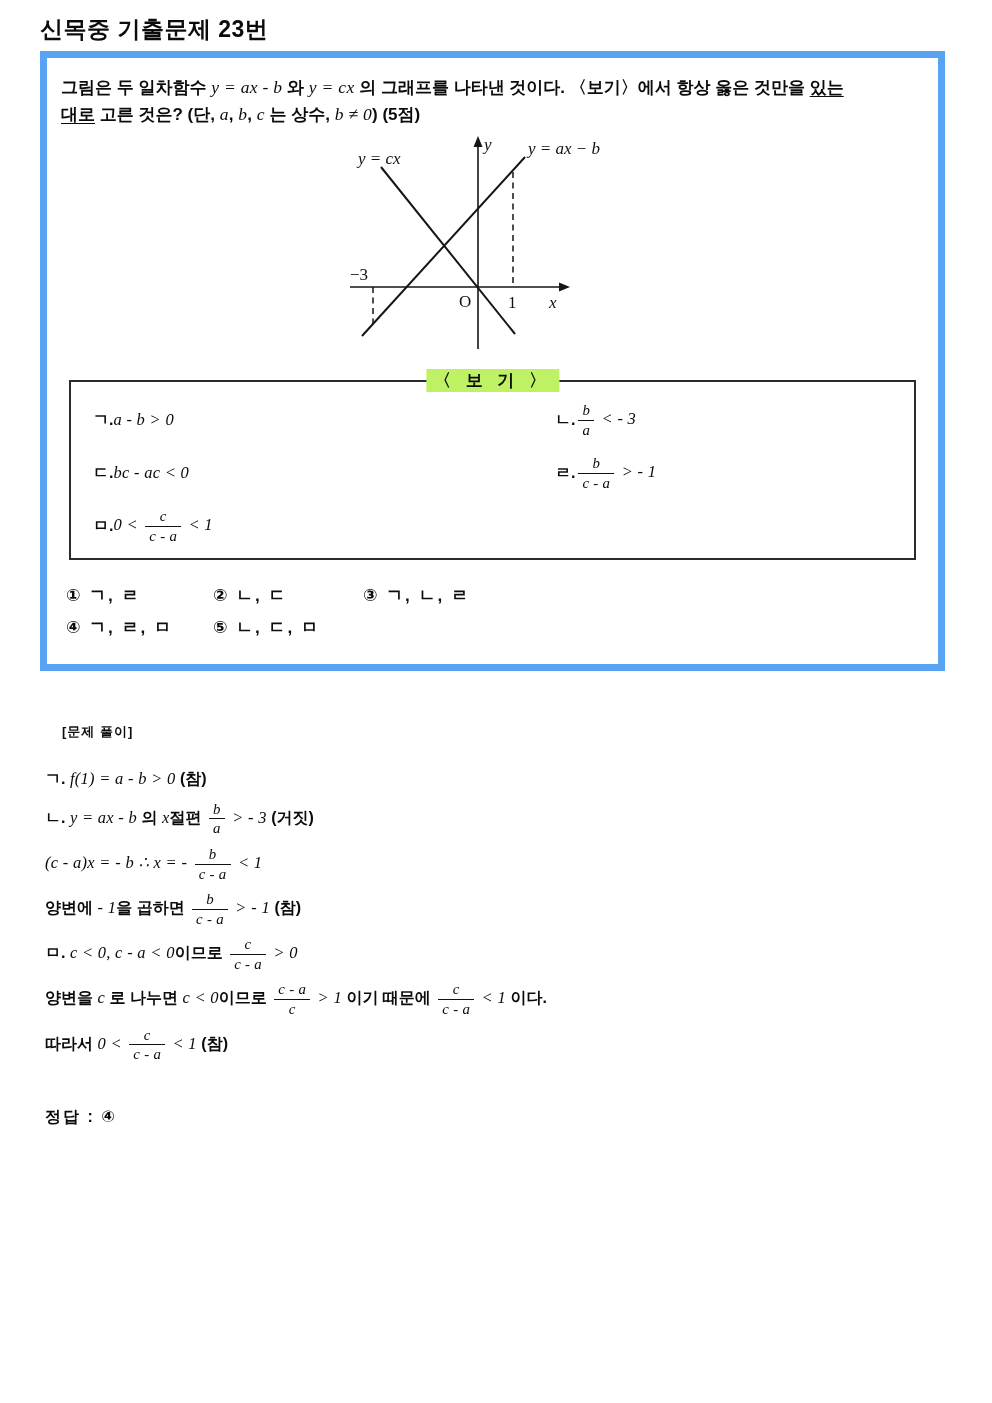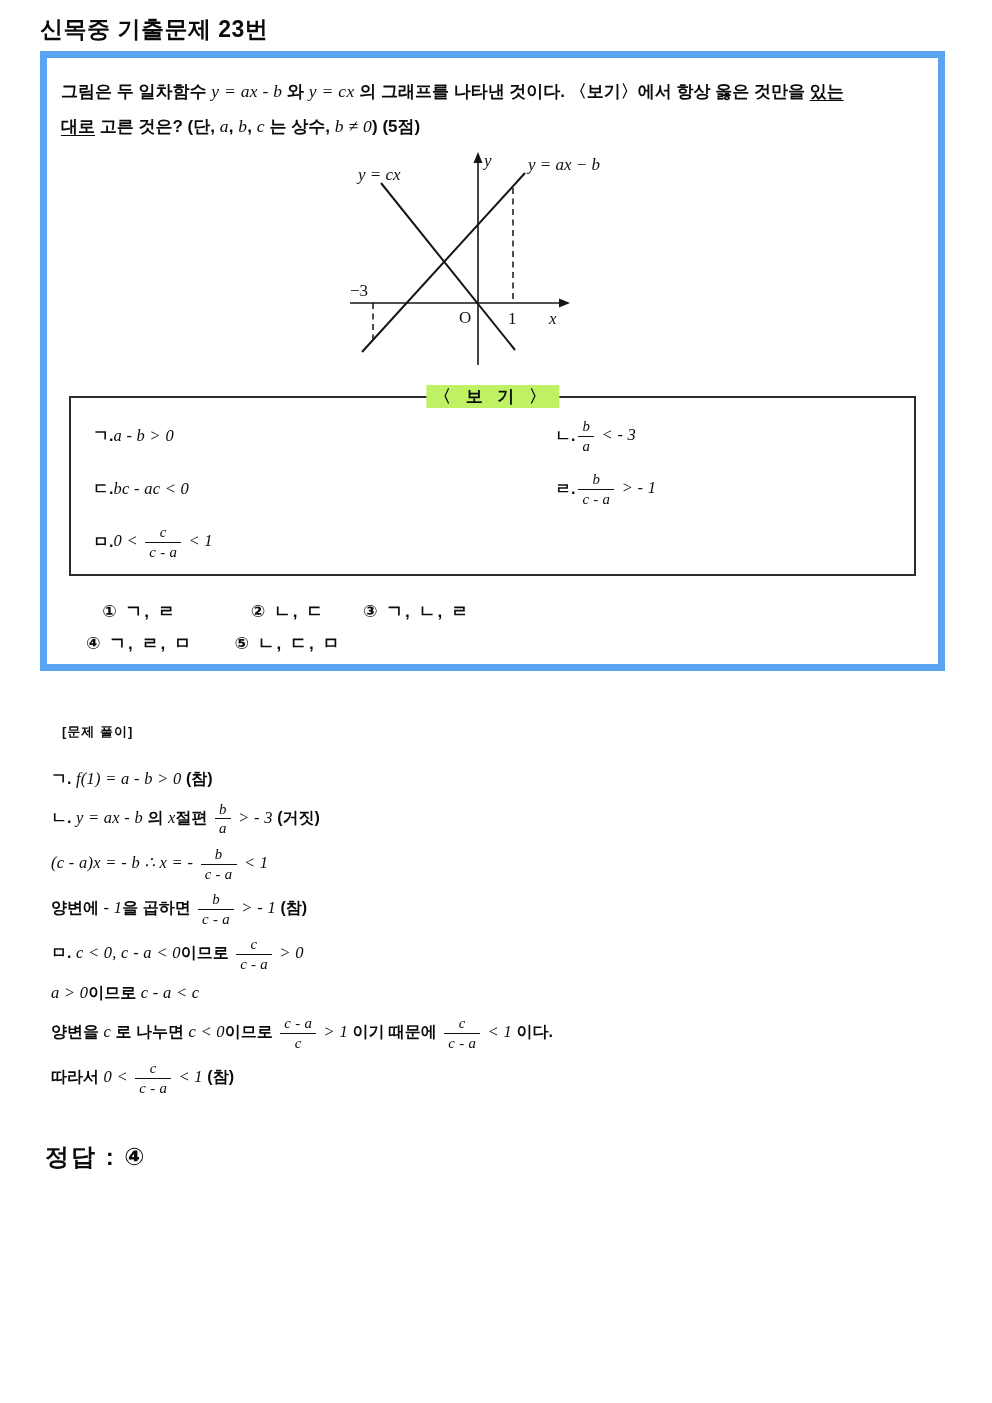--- a/index.html
+++ b/index.html
@@ -21,21 +21,21 @@
   .frac .fn { display:block; padding:0 4px 1px; border-bottom:1.4px solid #111; }
   .frac .fd { display:block; padding:1px 4px 0; }
 
   .page-title {
     font-size:23px; font-weight:700; margin:14px 0 6px 40px; letter-spacing:.5px;
   }
   .problem-box {
     box-sizing:border-box; margin-left:40px; width:905px; height:620px;
     border:7px solid #58a4f2; background:#fff; padding:16px 14px 0 14px;
   }
-  .p-line { margin:0; font-size:17px; font-weight:700; line-height:34px; }
+  .p-line { margin:0; font-size:17px; font-weight:700; line-height:26px; }
 
   .graph-wrap { width:330px; margin:6px auto 0 auto; }
   svg text {
     font-family:"Liberation Serif","DejaVu Serif",serif; fill:#111; font-size:17px;
   }
   svg text.it { font-style:italic; }
 
   .bogi-box {
     position:relative; margin:22px 8px 0 8px; border:2px solid #2b2b2b;
     padding:16px 10px 10px 22px;
@@ -43,29 +43,29 @@
   .bogi-title {
     position:absolute; top:-13px; left:50%; transform:translateX(-50%);
     background:#bef264; padding:0 8px; font-size:17px; font-weight:700; letter-spacing:5px;
     white-space:nowrap;
   }
   .bogi-grid {
     display:grid; grid-template-columns:462px 1fr; row-gap:9px; align-items:center;
   }
   .bogi-item { font-size:16px; font-weight:700; min-height:44px; display:flex; align-items:center; }
 
-  .choices { margin:24px 0 0 5px;text-align:center; }
+  .choices { margin:24px 0 0 5px; }
   .choice-row { display:flex; margin-bottom:9px; }
   .choice { font-size:17px; font-weight:700; letter-spacing:2px; }
   .choice.c0 { width:147px; } .choice.c1 { width:150px; }
 
   .solution { margin:52px 0 0 45px; }
   .solution-heading { font-size:13px; font-weight:700; margin:0 0 26px 17px; letter-spacing:1px; }
-  .sline { margin:9px 6px; font-size:16px; font-weight:700; min-height:24px; line-height:1.5; }
-  .answer-line { margin-top:44px; font-size:24px; font-weight:700; letter-spacing:2px; }
+  .sline { margin:9px 0; font-size:16px; font-weight:700; min-height:24px; line-height:1.5; }
+  .answer-line { margin-top:44px; font-size:16px; font-weight:700; letter-spacing:2px; }
 </style>
 </head>
 <body>
 
 <h1 class="page-title">신목중 기출문제 23번</h1>
 
 <div class="problem-box">
   <p class="p-line">그림은 두 일차함수 <span class="m">y = ax - b</span> 와 <span class="m">y = cx</span> 의 그래프를 나타낸 것이다. 〈보기〉에서 항상 옳은 것만을 <span class="u">있는</span></p>
   <p class="p-line"><span class="u">대로</span> 고른 것은? (단, <span class="m">a</span>, <span class="m">b</span>, <span class="m">c</span> 는 상수, <span class="m">b ≠ 0</span>) (5점)</p>
 
@@ -118,17 +118,16 @@
   </div>
 </div>
 
 <div class="solution">
   <p class="solution-heading">[문제 풀이]</p>
   <p class="sline">ㄱ. <span class="m">f(1) = a - b &gt; 0</span> (참)</p>
   <p class="sline">ㄴ. <span class="m">y = ax - b</span> 의 <span class="m">x</span>절편 <span class="m"><span class="frac"><span class="fn">b</span><span class="fd">a</span></span> &gt; - 3</span> (거짓)</p>
   <p class="sline"><span class="m">(c - a)x = - b</span>   <span class="m">∴ x = - <span class="frac"><span class="fn">b</span><span class="fd">c - a</span></span> &lt; 1</span></p>
   <p class="sline">양변에 <span class="m">- 1</span>을 곱하면 <span class="m"><span class="frac"><span class="fn">b</span><span class="fd">c - a</span></span> &gt; - 1</span> (참)</p>
   <p class="sline">ㅁ. <span class="m">c &lt; 0,  c - a &lt; 0</span>이므로 <span class="m"><span class="frac"><span class="fn">c</span><span class="fd">c - a</span></span> &gt; 0</span></p>
-  <p class="sline"><span class="m">a &gt; 0</span>이므로 <span class="m">c - a &lt; c</span></p>
   <p class="sline">양변을 <span class="m">c</span> 로 나누면 <span class="m">c &lt; 0</span>이므로 <span class="m"><span class="frac"><span class="fn">c - a</span><span class="fd">c</span></span> &gt; 1</span> 이기 때문에 <span class="m"><span class="frac"><span class="fn">c</span><span class="fd">c - a</span></span> &lt; 1</span> 이다.</p>
   <p class="sline">따라서 <span class="m">0 &lt; <span class="frac"><span class="fn">c</span><span class="fd">c - a</span></span> &lt; 1</span> (참)</p>
   <p class="answer-line">정답 : ④</p>
 </div>
 
 </body></html>

